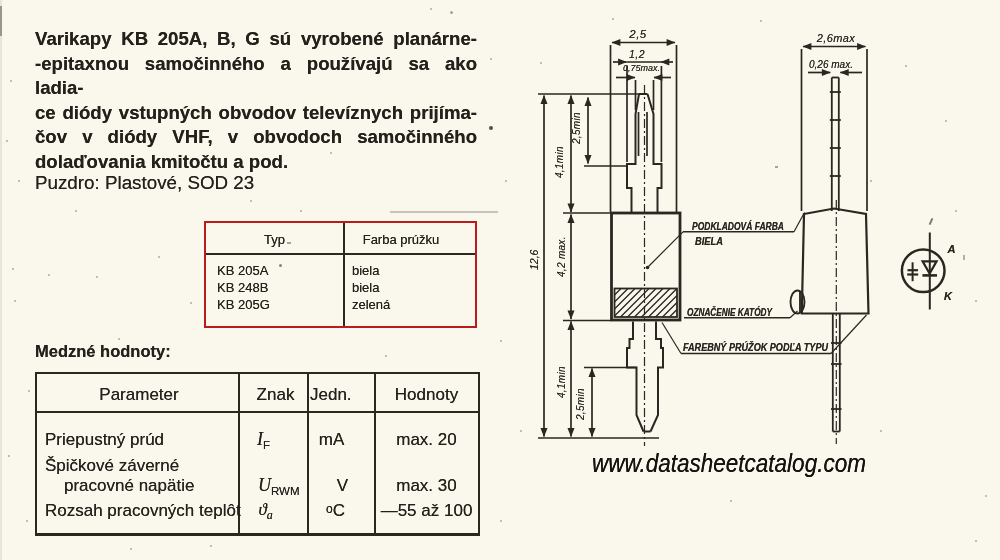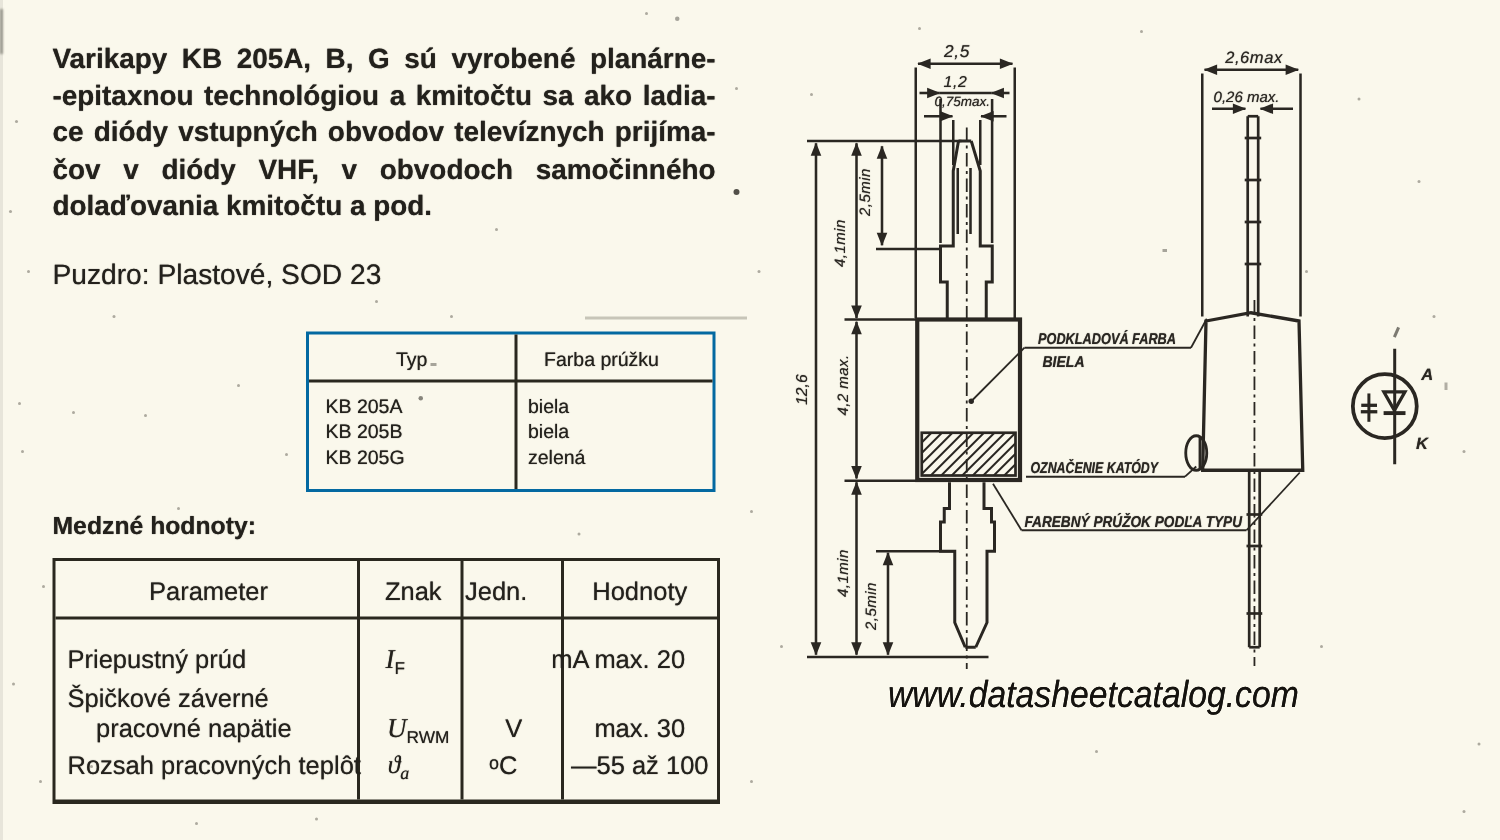--- a/index.html
+++ b/index.html
@@ -26,39 +26,39 @@
 <div class="abs" style="left:963px;top:255px;width:2px;height:5px;background:rgba(40,38,32,0.35);"></div>
 <div class="abs" style="left:775px;top:166px;width:3px;height:2px;background:rgba(40,38,32,0.4);"></div>
 <div class="abs" style="left:450px;top:11px;width:3px;height:3px;border-radius:50%;background:rgba(40,38,32,0.4);"></div>
 
 <div class="abs" style="left:0;top:0;width:2px;height:2px;border-radius:50%;box-shadow:48px 274px 0 0 rgba(66,62,52,0.42),14px 300px 0 0 rgba(66,62,52,0.42),96px 276px 0 0 rgba(66,62,52,0.42),158px 256px 0 0 rgba(66,62,52,0.42),118px 338px 0 0 rgba(66,62,52,0.42),12px 268px 0 0 rgba(66,62,52,0.42),75px 210px 0 0 rgba(66,62,52,0.42),190px 302px 0 0 rgba(66,62,52,0.42),28px 390px 0 0 rgba(66,62,52,0.42),8px 455px 0 0 rgba(66,62,52,0.42),60px 510px 0 0 rgba(66,62,52,0.42),130px 548px 0 0 rgba(66,62,52,0.42),300px 210px 0 0 rgba(66,62,52,0.42),490px 58px 0 0 rgba(66,62,52,0.42),500px 340px 0 0 rgba(66,62,52,0.42),505px 180px 0 0 rgba(66,62,52,0.42),945px 120px 0 0 rgba(66,62,52,0.42),975px 300px 0 0 rgba(66,62,52,0.42),985px 495px 0 0 rgba(66,62,52,0.42),975px 540px 0 0 rgba(66,62,52,0.42),870px 180px 0 0 rgba(66,62,52,0.42),760px 20px 0 0 rgba(66,62,52,0.42),612px 18px 0 0 rgba(66,62,52,0.42),540px 62px 0 0 rgba(66,62,52,0.42),905px 65px 0 0 rgba(66,62,52,0.42),955px 210px 0 0 rgba(66,62,52,0.42),760px 470px 0 0 rgba(66,62,52,0.42),730px 500px 0 0 rgba(66,62,52,0.42),880px 430px 0 0 rgba(66,62,52,0.42),520px 430px 0 0 rgba(66,62,52,0.42),500px 520px 0 0 rgba(66,62,52,0.42),430px 8px 0 0 rgba(66,62,52,0.42),330px 152px 0 0 rgba(66,62,52,0.42),250px 200px 0 0 rgba(66,62,52,0.42),385px 355px 0 0 rgba(66,62,52,0.42),10px 80px 0 0 rgba(66,62,52,0.42),6px 140px 0 0 rgba(66,62,52,0.42),18px 180px 0 0 rgba(66,62,52,0.42),26px 520px 0 0 rgba(66,62,52,0.42),210px 545px 0 0 rgba(66,62,52,0.42);"></div>
 
 <div class="abs" style="left:390px;top:211px;width:108px;height:2px;background:rgba(70,64,52,0.28);"></div>
 
 <div class="abs para" style="left:35px;top:27px;width:442px;">
   <div class="jline">Varikapy KB 205A, B, G sú vyrobené planárne-</div>
-  <div class="jline">-epitaxnou technológiou a kmitočtu sa ako ladia-</div>
+  <div class="jline">-epitaxnou samočinného a používajú sa ako ladia-</div>
   <div class="jline">ce diódy vstupných obvodov televíznych prijíma-</div>
   <div class="jline">čov v diódy VHF, v obvodoch samočinného</div>
   <div>dolaďovania kmitočtu a pod.</div>
 </div>
 
 <div class="abs" style="left:35px;top:172px;font-size:18.8px;">Puzdro: Plastové, SOD 23</div>
 
-<div class="abs" style="left:204px;top:221px;width:269px;height:103px;border:2px solid #0369a1;font-size:13px;">
+<div class="abs" style="left:204px;top:221px;width:269px;height:103px;border:2px solid #b91c1c;font-size:13px;">
 
   <div class="abs" style="left:0;top:30px;width:269px;height:2px;background:#2a281f;"></div>
 
   <div class="abs" style="left:0;top:9px;width:137px;text-align:center;">Typ</div>
   <div class="abs" style="left:139px;top:9px;width:112px;text-align:center;">Farba prúžku</div>
 
   <div class="abs" style="left:137px;top:0;width:2px;height:103px;background:#2a281f;"></div>
 
   <div class="abs" style="left:11px;top:40px;">KB 205A</div>
-  <div class="abs" style="left:11px;top:57px;">KB 205B</div>
+  <div class="abs" style="left:11px;top:57px;">KB 248B</div>
   <div class="abs" style="left:11px;top:74px;">KB 205G</div>
 
   <div class="abs" style="left:146px;top:40px;">biela</div>
   <div class="abs" style="left:146px;top:57px;">biela</div>
   <div class="abs" style="left:146px;top:74px;text-align:center;">zelená</div>
 </div>
 
 <div class="abs" style="left:35px;top:342px;font-size:16.5px;font-weight:bold;">Medzné hodnoty:</div>
 
 <div class="abs t2" style="left:35px;top:372px;width:441px;height:159px;border:2px solid #2a281f;border-bottom-width:3px;">
@@ -69,21 +69,21 @@
   <div class="abs" style="left:204px;top:11px;width:69px;text-align:center;">Znak</div>
   <div class="abs" style="left:273px;top:11px;width:76px;text-align:left;">Jedn.</div>
   <div class="abs" style="left:338px;top:11px;width:103px;text-align:center;">Hodnoty</div>
 
   <div class="abs" style="left:201px;top:0;width:2px;height:159px;background:#2a281f;"></div>
   <div class="abs" style="left:269.5px;top:0;width:2px;height:159px;background:#2a281f;"></div>
   <div class="abs" style="left:337px;top:0;width:2px;height:159px;background:#2a281f;"></div>
 
   <div class="abs" style="left:8px;top:56px;white-space:nowrap;">Priepustný prúd</div>
   <div class="abs" style="left:220px;top:55px;font-family:'Liberation Serif',serif;font-style:italic;font-size:18px;">I<span style="font-family:'Liberation Sans';font-size:11.5px;font-style:normal;vertical-align:-4px;">F</span></div>
-  <div class="abs" style="left:291px;top:56px;width:65px;text-align:right;">mA</div>
+  <div class="abs" style="left:262px;top:56px;width:65px;text-align:center;">mA</div>
   <div class="abs" style="left:338px;top:56px;width:103px;text-align:center;">max. 20</div>
 
   <div class="abs" style="left:8px;top:82px;white-space:nowrap;">Špičkové záverné</div>
   <div class="abs" style="left:27px;top:101.5px;white-space:nowrap;">pracovné napätie</div>
   <div class="abs" style="left:221px;top:100.5px;font-family:'Liberation Serif',serif;font-style:italic;font-size:18px;">U<span style="font-family:'Liberation Sans';font-size:11.5px;font-style:normal;vertical-align:-4px;">RWM</span></div>
   <div class="abs" style="left:273px;top:101.5px;width:65px;text-align:center;">V</div>
   <div class="abs" style="left:338px;top:101.5px;width:103px;text-align:center;">max. 30</div>
 
   <div class="abs" style="left:8px;top:126.5px;white-space:nowrap;">Rozsah pracovných teplôt</div>
   <div class="abs" style="left:221.5px;top:125.5px;font-family:'Liberation Serif',serif;font-style:italic;font-size:17px;">ϑ<span style="font-size:12px;vertical-align:-4px;">a</span></div>

